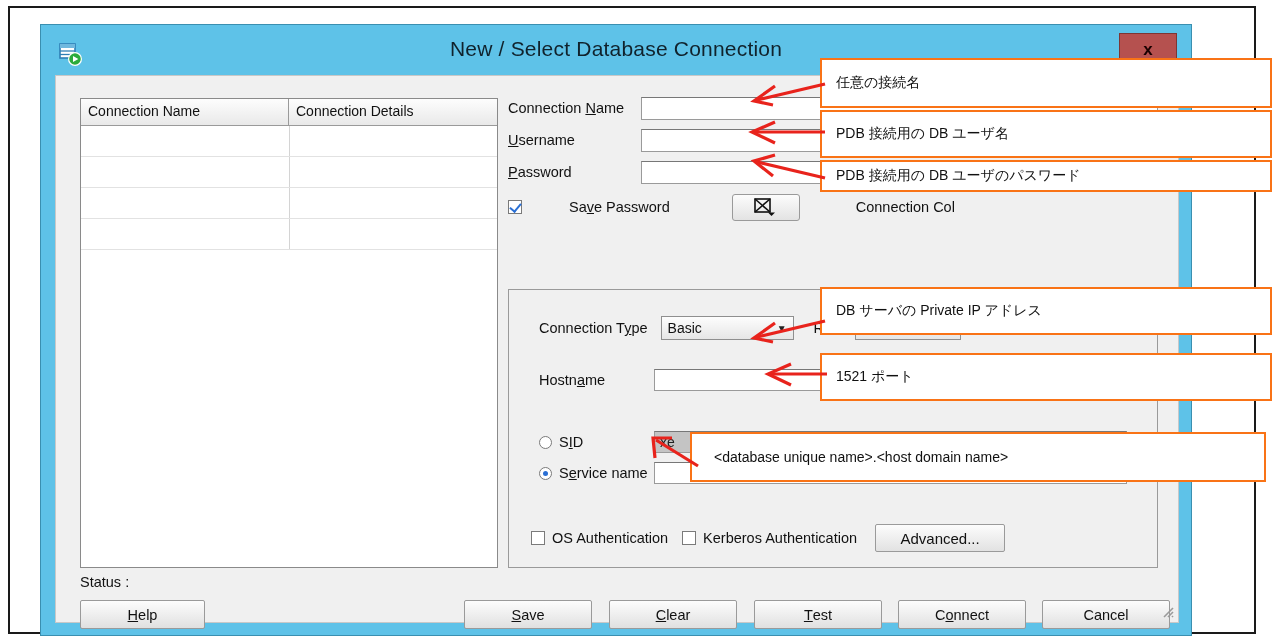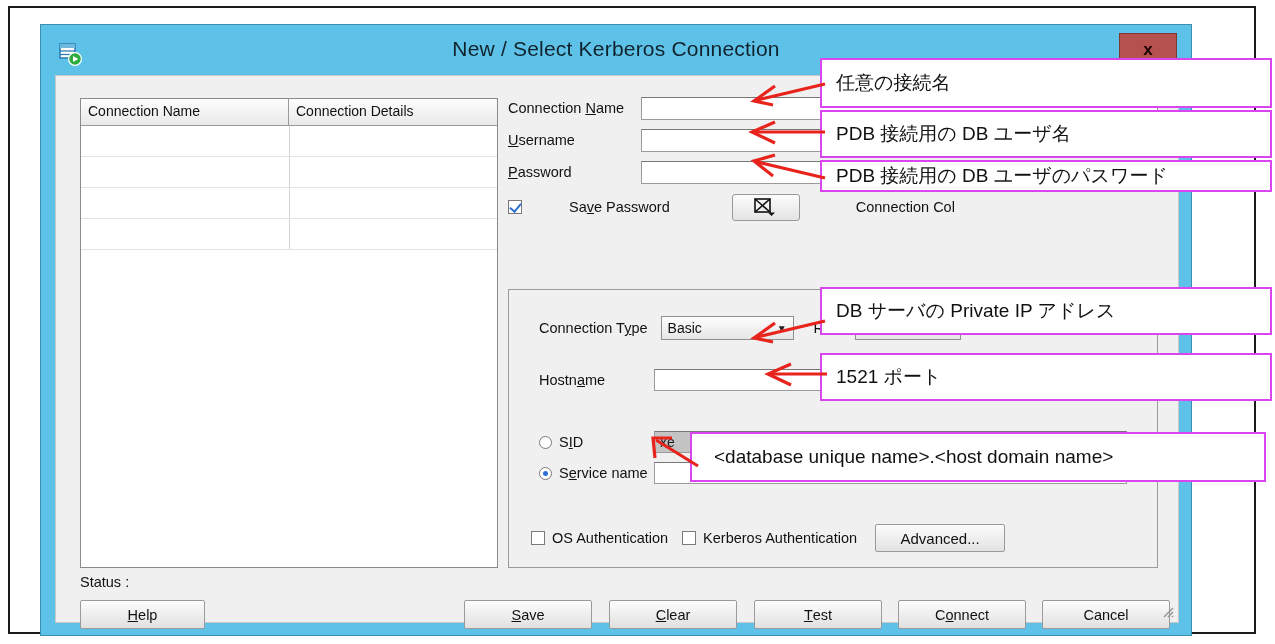--- a/index.html
+++ b/index.html
@@ -92,44 +92,44 @@
   #status{position:absolute;left:24px;top:498px;font-size:14.5px;color:#111;}
   #btnbar{position:absolute;left:24px;top:524px;width:1076px;height:28px;}
   .btn{position:absolute;top:0;height:27px;background:linear-gradient(#fdfdfd,#e0e0e0);
       border:1px solid #9a9a9a;border-radius:2px;font-size:14.5px;color:#111;
       display:flex;align-items:center;justify-content:center;cursor:pointer;}
 
   
   #grip{position:absolute;right:4px;bottom:4px;width:14px;height:14px;}
 
   
-  .callout{position:absolute;background:#ffffff;border:2px solid #d946ef;
+  .callout{position:absolute;background:#ffffff;border:2px solid #f97316;
       box-sizing:border-box;display:flex;align-items:center;
-      padding-left:14px;font-size:19px;color:#111;z-index:40;}
+      padding-left:14px;font-size:14px;color:#111;z-index:40;}
   .arrow-svg{position:absolute;z-index:45;}
 </style>
 </head>
 <body>
 
 <div id="outer-frame">
 
   <div id="dialog">
 
     <div id="titlebar">
       <span id="app-icon">
         <svg width="26" height="26" viewBox="0 0 26 26">
           <rect x="3" y="3" width="15" height="14" fill="#ffffff" stroke="#2f7fb5" stroke-width="1.6"></rect>
           <rect x="3" y="3" width="15" height="4" fill="#6fb8de"></rect>
           <line x1="3" y1="10" x2="18" y2="10" stroke="#2f7fb5" stroke-width="1.3"></line>
           <line x1="3" y1="13.5" x2="18" y2="13.5" stroke="#2f7fb5" stroke-width="1.3"></line>
           <circle cx="18" cy="18" r="6.4" fill="#2bab3b" stroke="#ffffff" stroke-width="1.2"></circle>
           <polygon points="16,14.9 21.4,18 16,21.1" fill="#ffffff"></polygon>
         </svg>
       </span>
-      <div id="title-text">New / Select Kerberos Connection</div>
+      <div id="title-text">New / Select Database Connection</div>
       <div id="close-btn">x</div>
     </div>
 
     <div id="client">
 
       <div id="conn-table">
         <div id="conn-head">
           <div class="conn-th">Connection Name</div>
           <div class="conn-th">Connection Details</div>
         </div>

